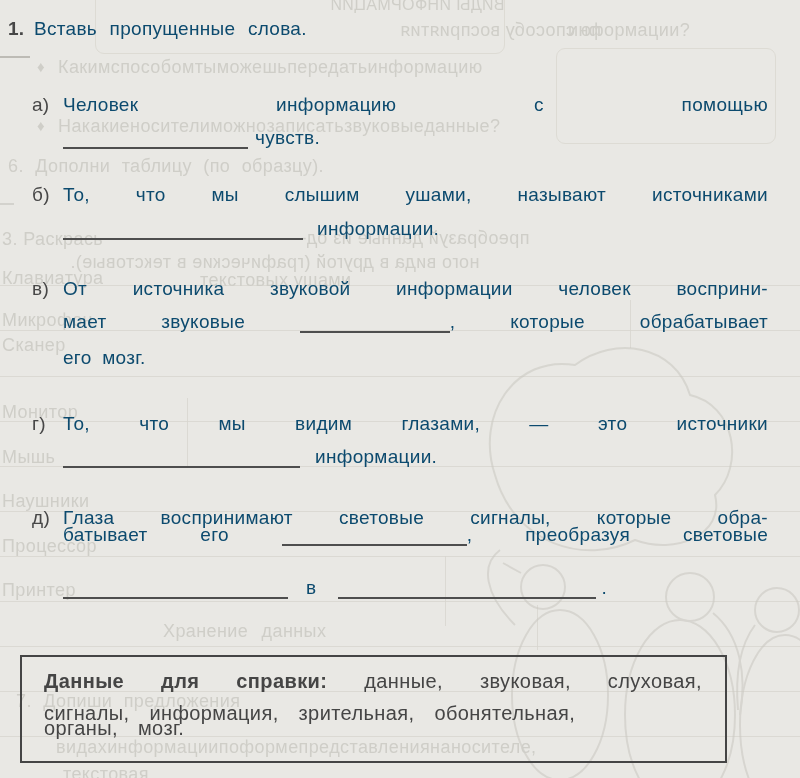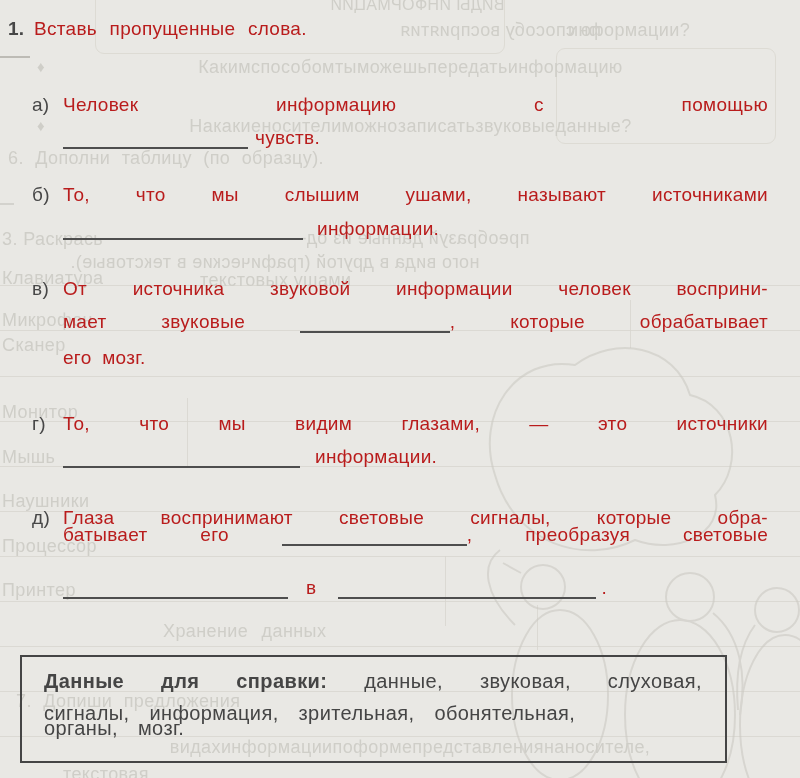--- a/index.html
+++ b/index.html
@@ -11,24 +11,24 @@
   .rule{position:absolute;height:1px;background:#d7d5ce;opacity:.8;}
   .vseg{position:absolute;width:1px;background:#d7d5ce;opacity:.8;}
   .ghostbox{position:absolute;border:1px solid #d9d7d0;border-radius:9px;opacity:.8;}
   .dash{position:absolute;height:2px;background:#bdbbb5;}
 
   
   .bleed{position:absolute;color:#cfcec8;white-space:nowrap;font-size:18px;
          letter-spacing:.4px;}
   .bleed.small{font-size:16px;}
   .mirror{transform:scaleX(-1);}
-  .bjust{display:flex;justify-content:center;white-space:nowrap;}
-
-  
-  .line{position:absolute;color:#b91c1c;font-size:19px;line-height:22px;
+  .bjust{display:flex;justify-content:flex-start;white-space:nowrap;}
+
+  
+  .line{position:absolute;color:#0c4a6e;font-size:19px;line-height:22px;
         white-space:nowrap;letter-spacing:.3px;}
   .just{display:flex;justify-content:space-between;}
   .label{position:absolute;color:#474747;font-size:19px;letter-spacing:.3px;}
   .b{font-weight:bold;}
   .ws{word-spacing:5px;}
   .blank{display:inline-block;border-bottom:2px solid #4e4e4e;height:17px;
          vertical-align:baseline;}
   .grp{display:flex;align-items:flex-end;}
 
   
@@ -98,21 +98,21 @@
   <div class="bleed bjust" style="left:58px;top:116px;width:705px">
       <span>На</span>
       <span>какие</span>
       <span>носители</span>
       <span>можно</span>
       <span>записать</span>
       <span>звуковые</span>
       <span>данные?</span>
     </div>
 
-  <div class="bleed" style="left:8px;top:148px;word-spacing:6px">6. Дополни таблицу (по образцу).</div>
+  <div class="bleed" style="left:8px;top:156px;word-spacing:6px">6. Дополни таблицу (по образцу).</div>
 
   <div class="bleed" style="left:2px;top:229px">3. Раскрась</div>
   <div class="bleed mirror" style="left:300px;top:228px">преобразуй данные из од-</div>
   <div class="bleed mirror" style="left:70px;top:252px">ного вида в другой (графические в текстовые).</div>
   <div class="bleed" style="left:200px;top:270px">текстовых ушами</div>
 
   <div class="bleed" style="left:2px;top:268px">Клавиатура</div>
   <div class="bleed" style="left:2px;top:310px">Микрофон</div>
   <div class="bleed" style="left:2px;top:335px">Сканер</div>
   <div class="bleed" style="left:2px;top:402px">Монитор</div>

